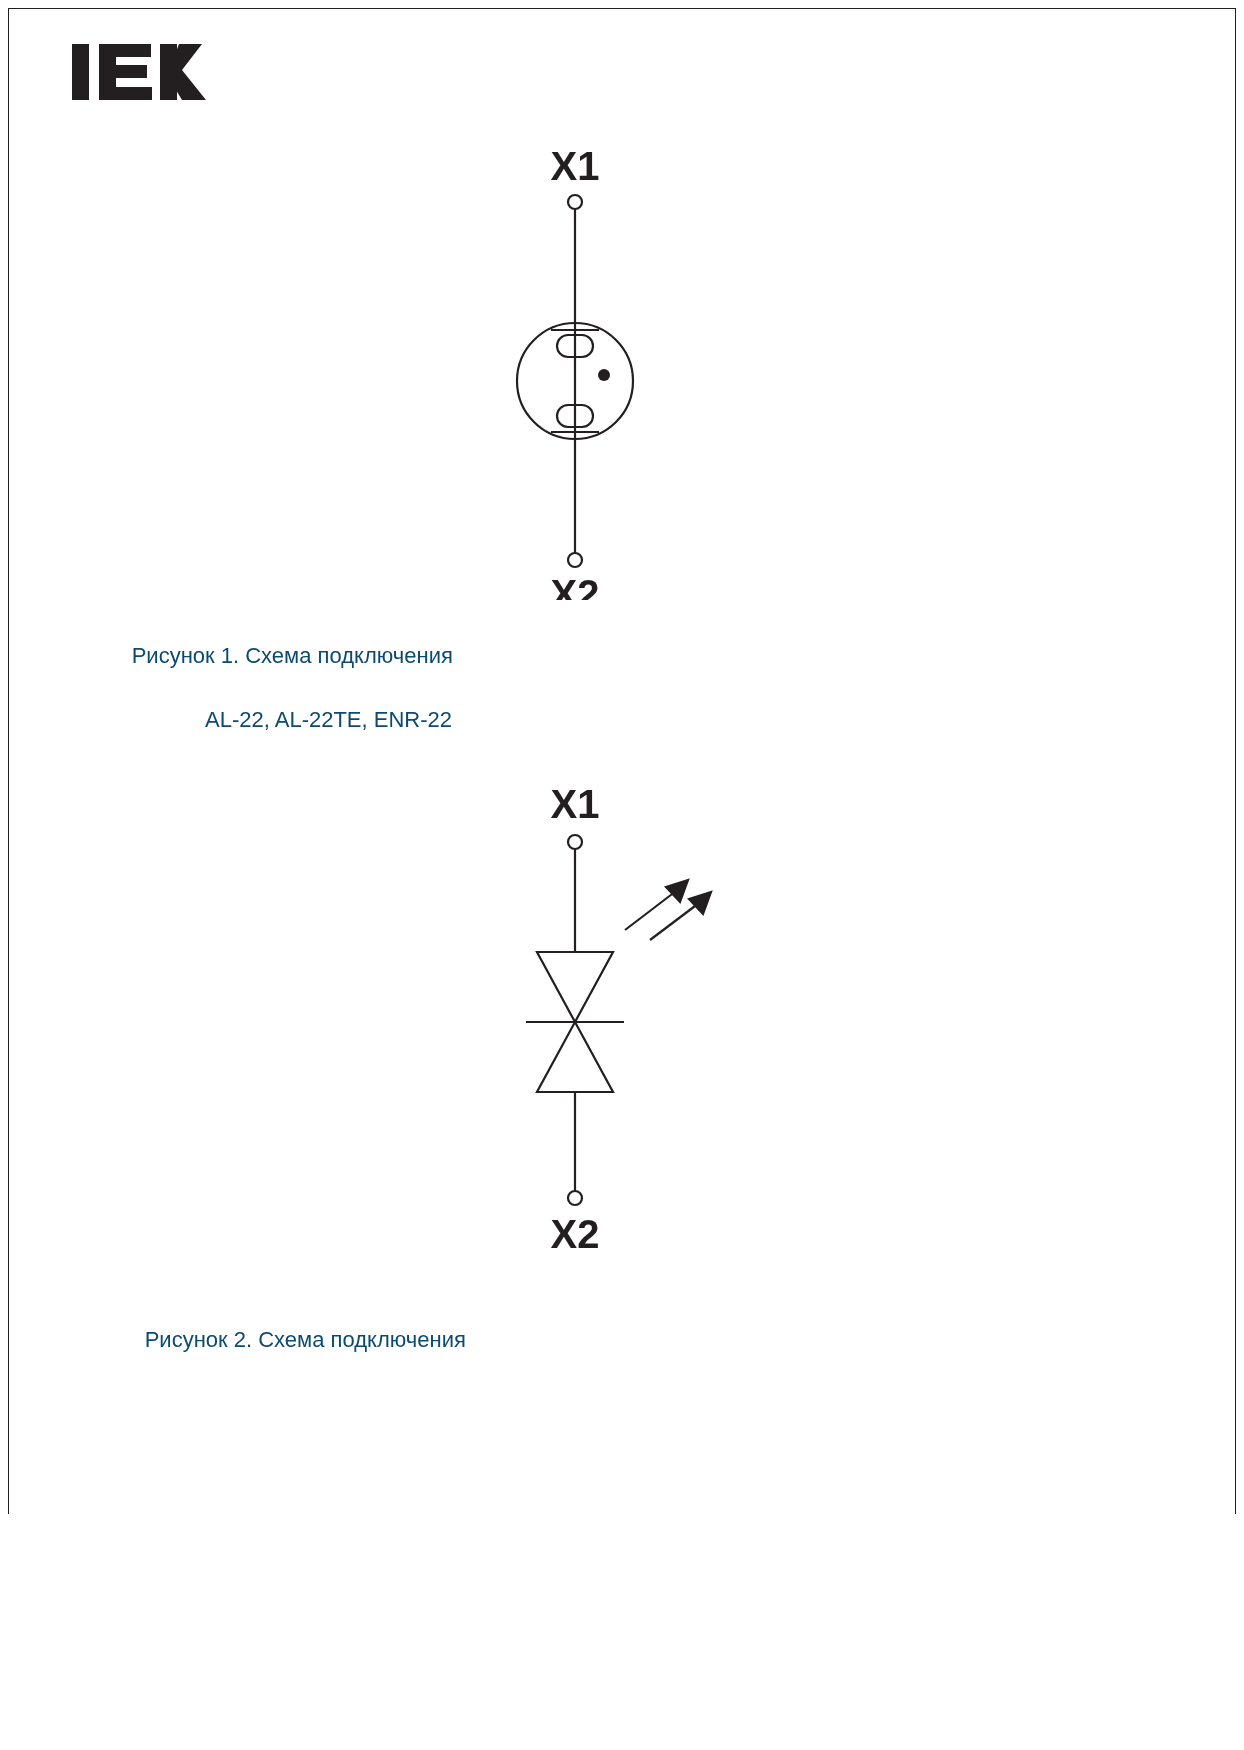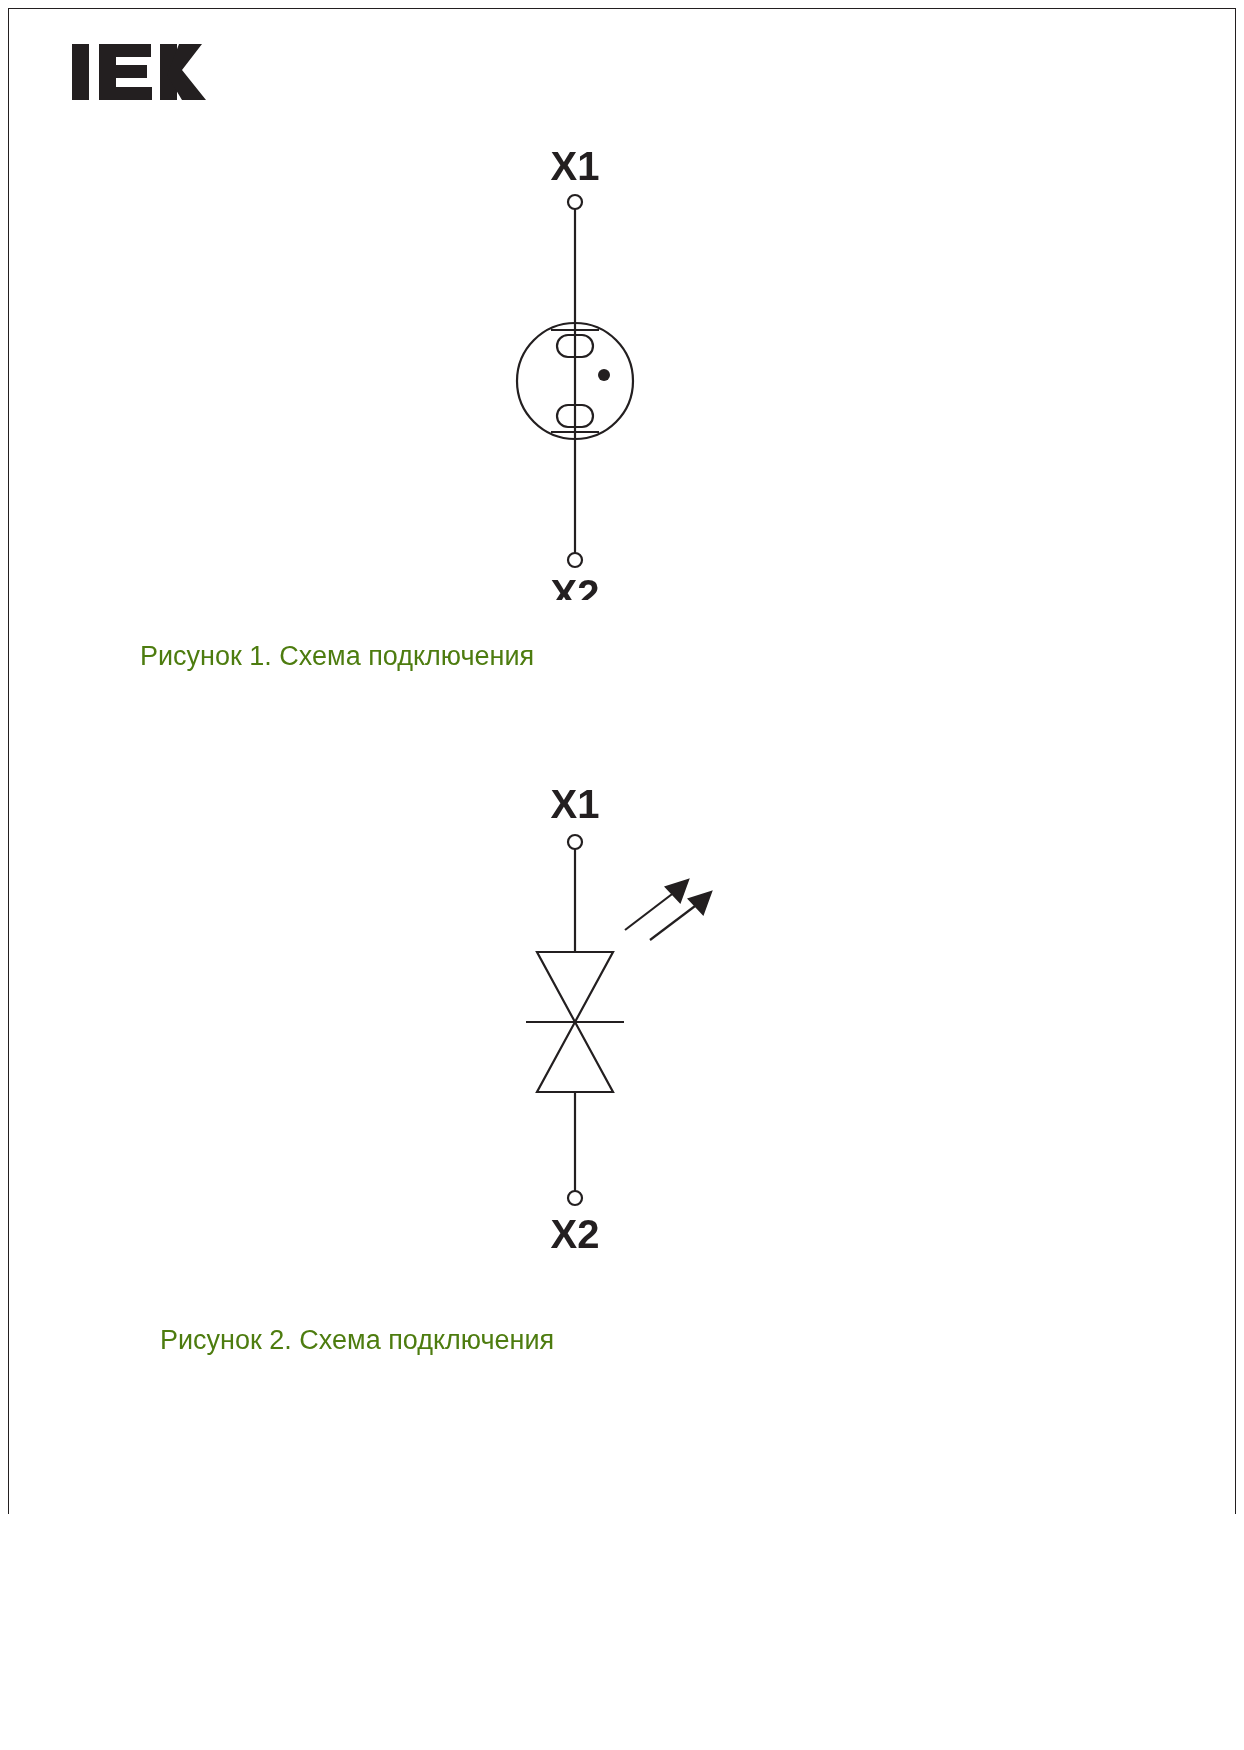--- a/index.html
+++ b/index.html
@@ -43,27 +43,27 @@
   #figure-1 { left: 60px; top: 130px; width: 1100px; height: 560px; }
   #figure-2 { left: 60px; top: 760px; width: 1100px; height: 620px; }
 
   .diagram-svg {
     position: absolute;
     left: 0;
     top: 0;
   }
   .caption {
     position: absolute;
-    font-size: 27px;
+    font-size: 22px;
     line-height: 32px;
-    color: #4d7c0f;
+    color: #0c4a6e;
     white-space: pre;
   }
   #caption-1 { left: 35px; top: 478px; }
-  #caption-2 { left: 55px; top: 532px; text-align: right; }
+  #caption-2 { left: 48px; top: 532px; text-align: right; }
   .caption .line2 {
     display: block;
     padding-left: 110px;
   }
   .terminal-label {
     font-size: 40px;
     font-weight: 700;
     fill: #231f20;
     font-family: "Liberation Sans", sans-serif;
   }
@@ -112,20 +112,21 @@
       <circle cx="515" cy="430" r="7" fill="#ffffff" stroke="#231f20" stroke-width="2.2"></circle>
 
       <circle cx="544" cy="245" r="6" fill="#231f20"></circle>
 
       <text class="terminal-label" x="515" y="50" text-anchor="middle">X1</text>
       <text class="terminal-label" x="515" y="478" text-anchor="middle">X2</text>
     </svg>
 
     <div class="caption" id="caption-1">
       <span>Рисунок 1. Схема подключения</span>
+      <span class="line2">AL-22, AL-22TE, ENR-22</span>
     </div>
   </div>
 
   <div class="figure" id="figure-2">
     <svg class="diagram-svg" width="1100" height="530" viewBox="0 0 1100 530" xmlns="http://www.w3.org/2000/svg">
       <g stroke="#231f20" fill="none" stroke-width="2.2">
 
         <line x1="515" y1="88" x2="515" y2="192"></line>
 
         <line x1="515" y1="330" x2="515" y2="432"></line>

